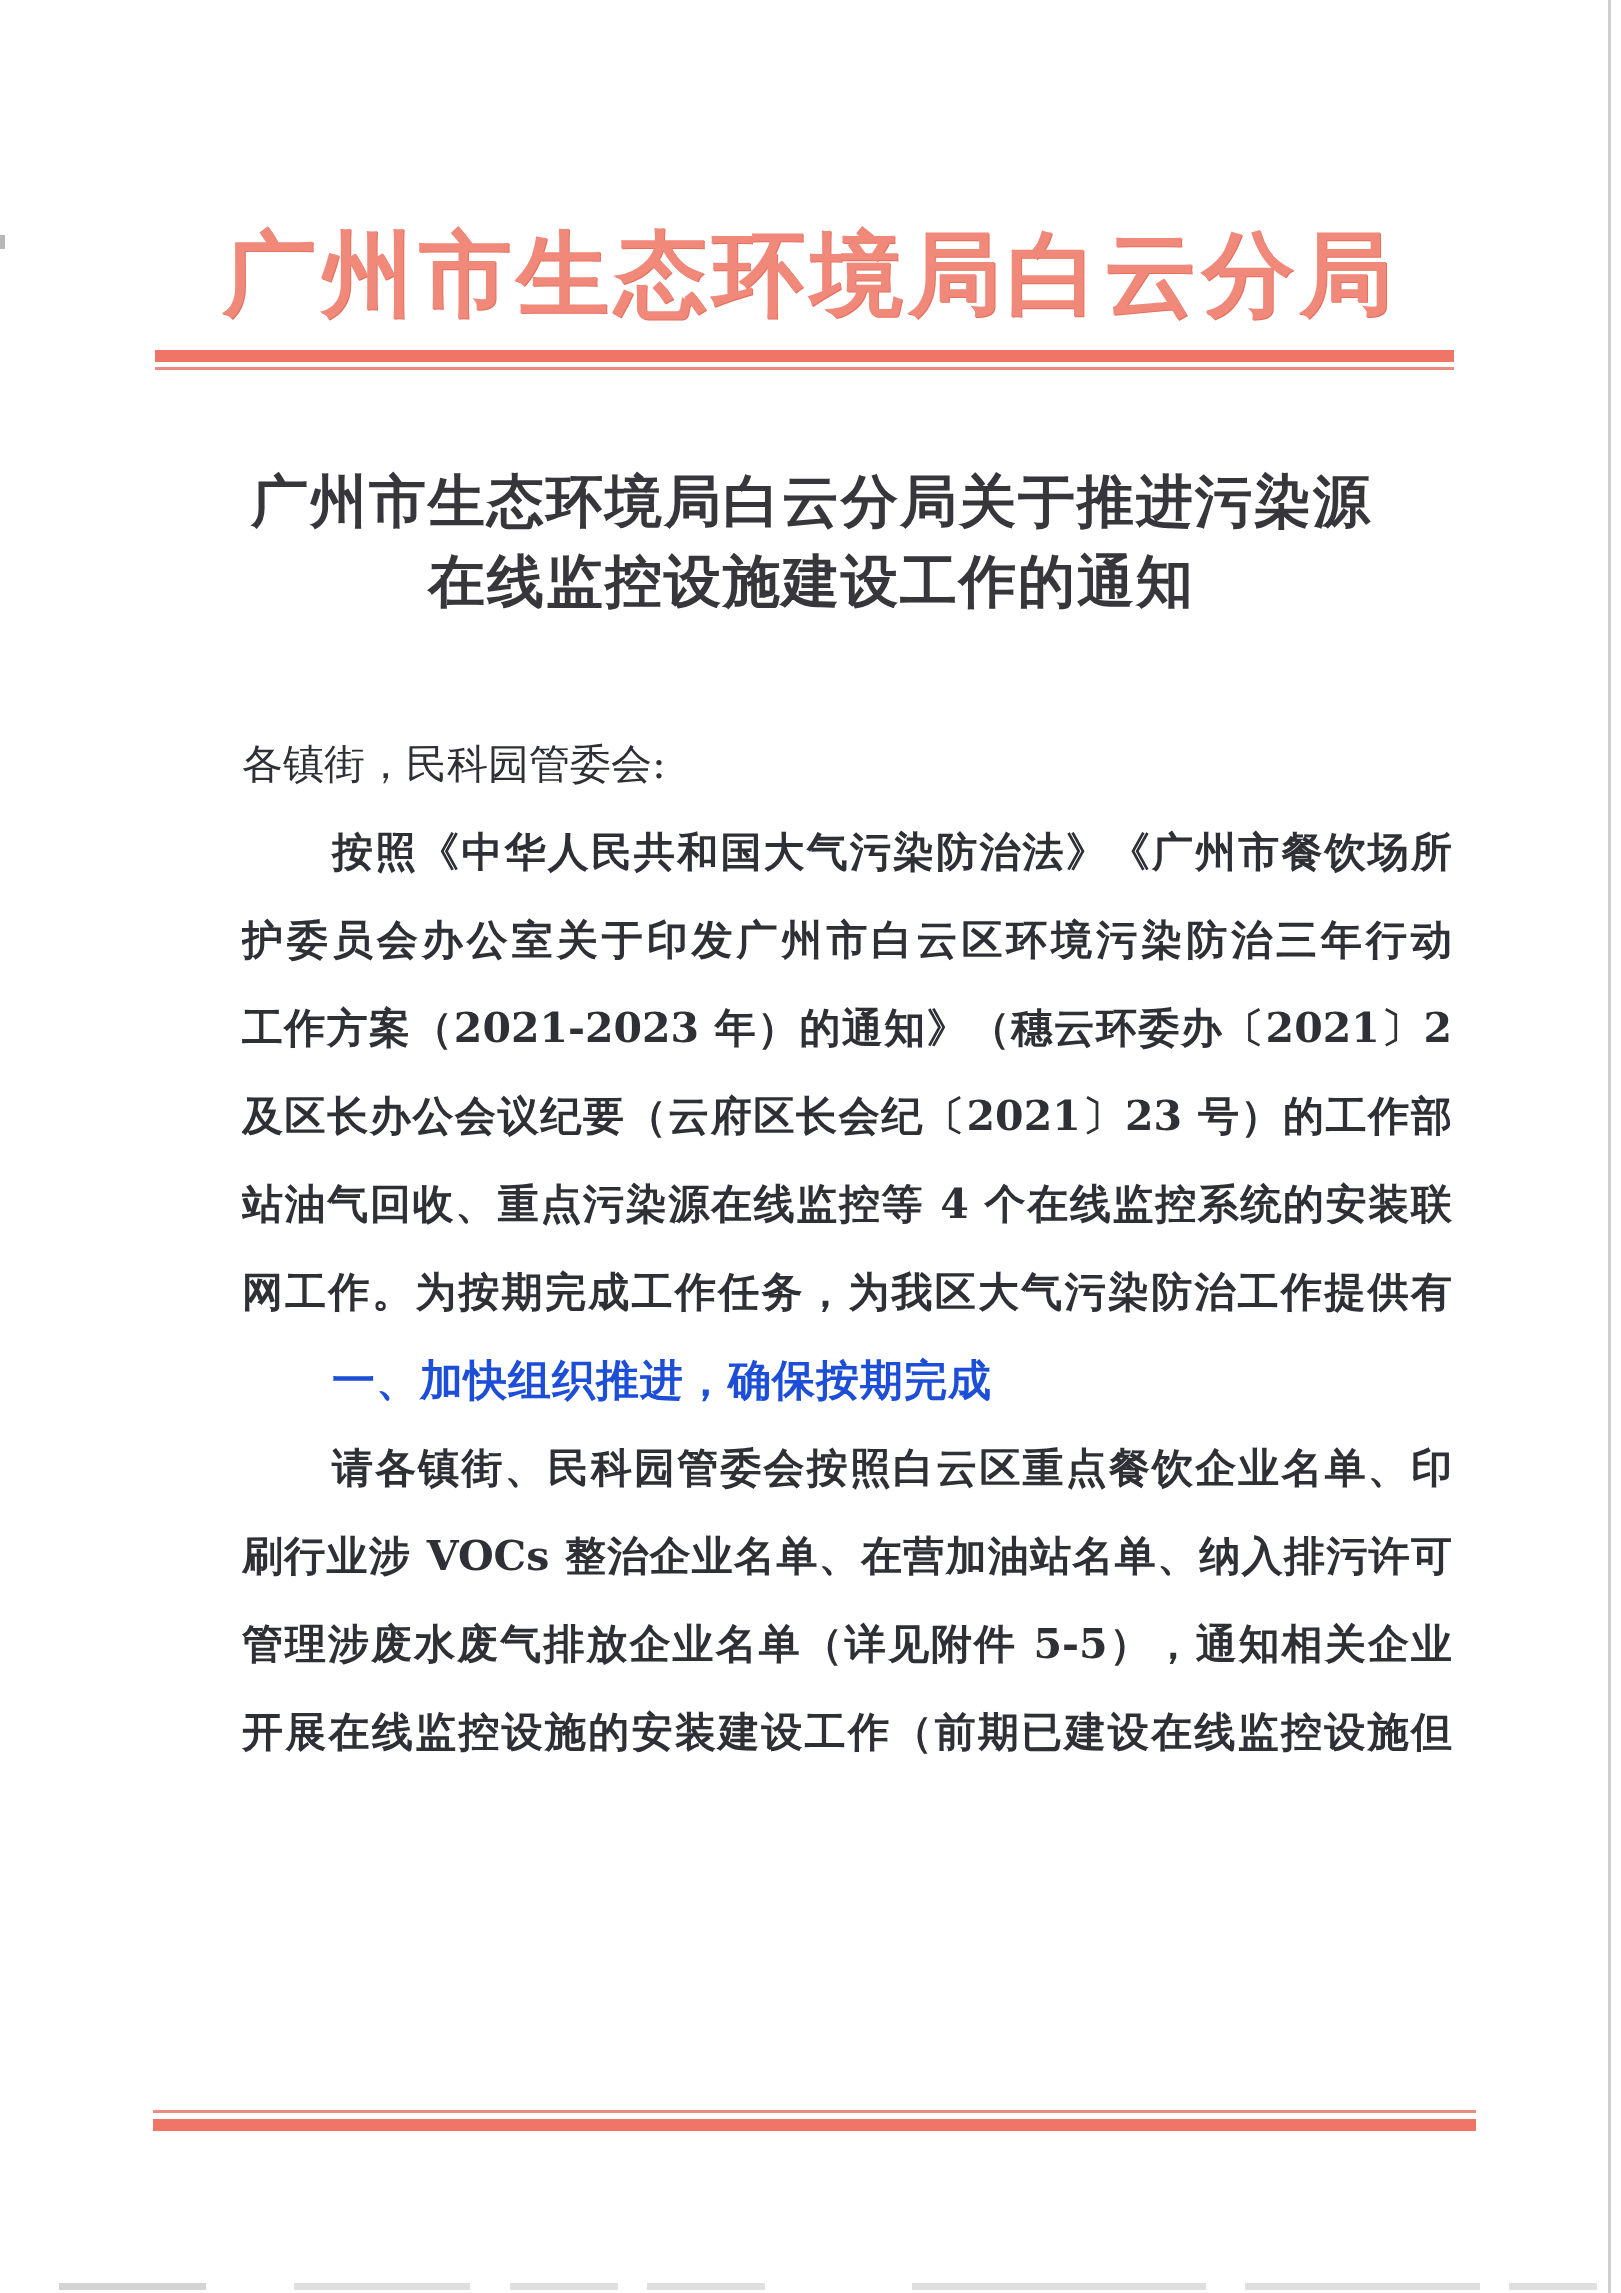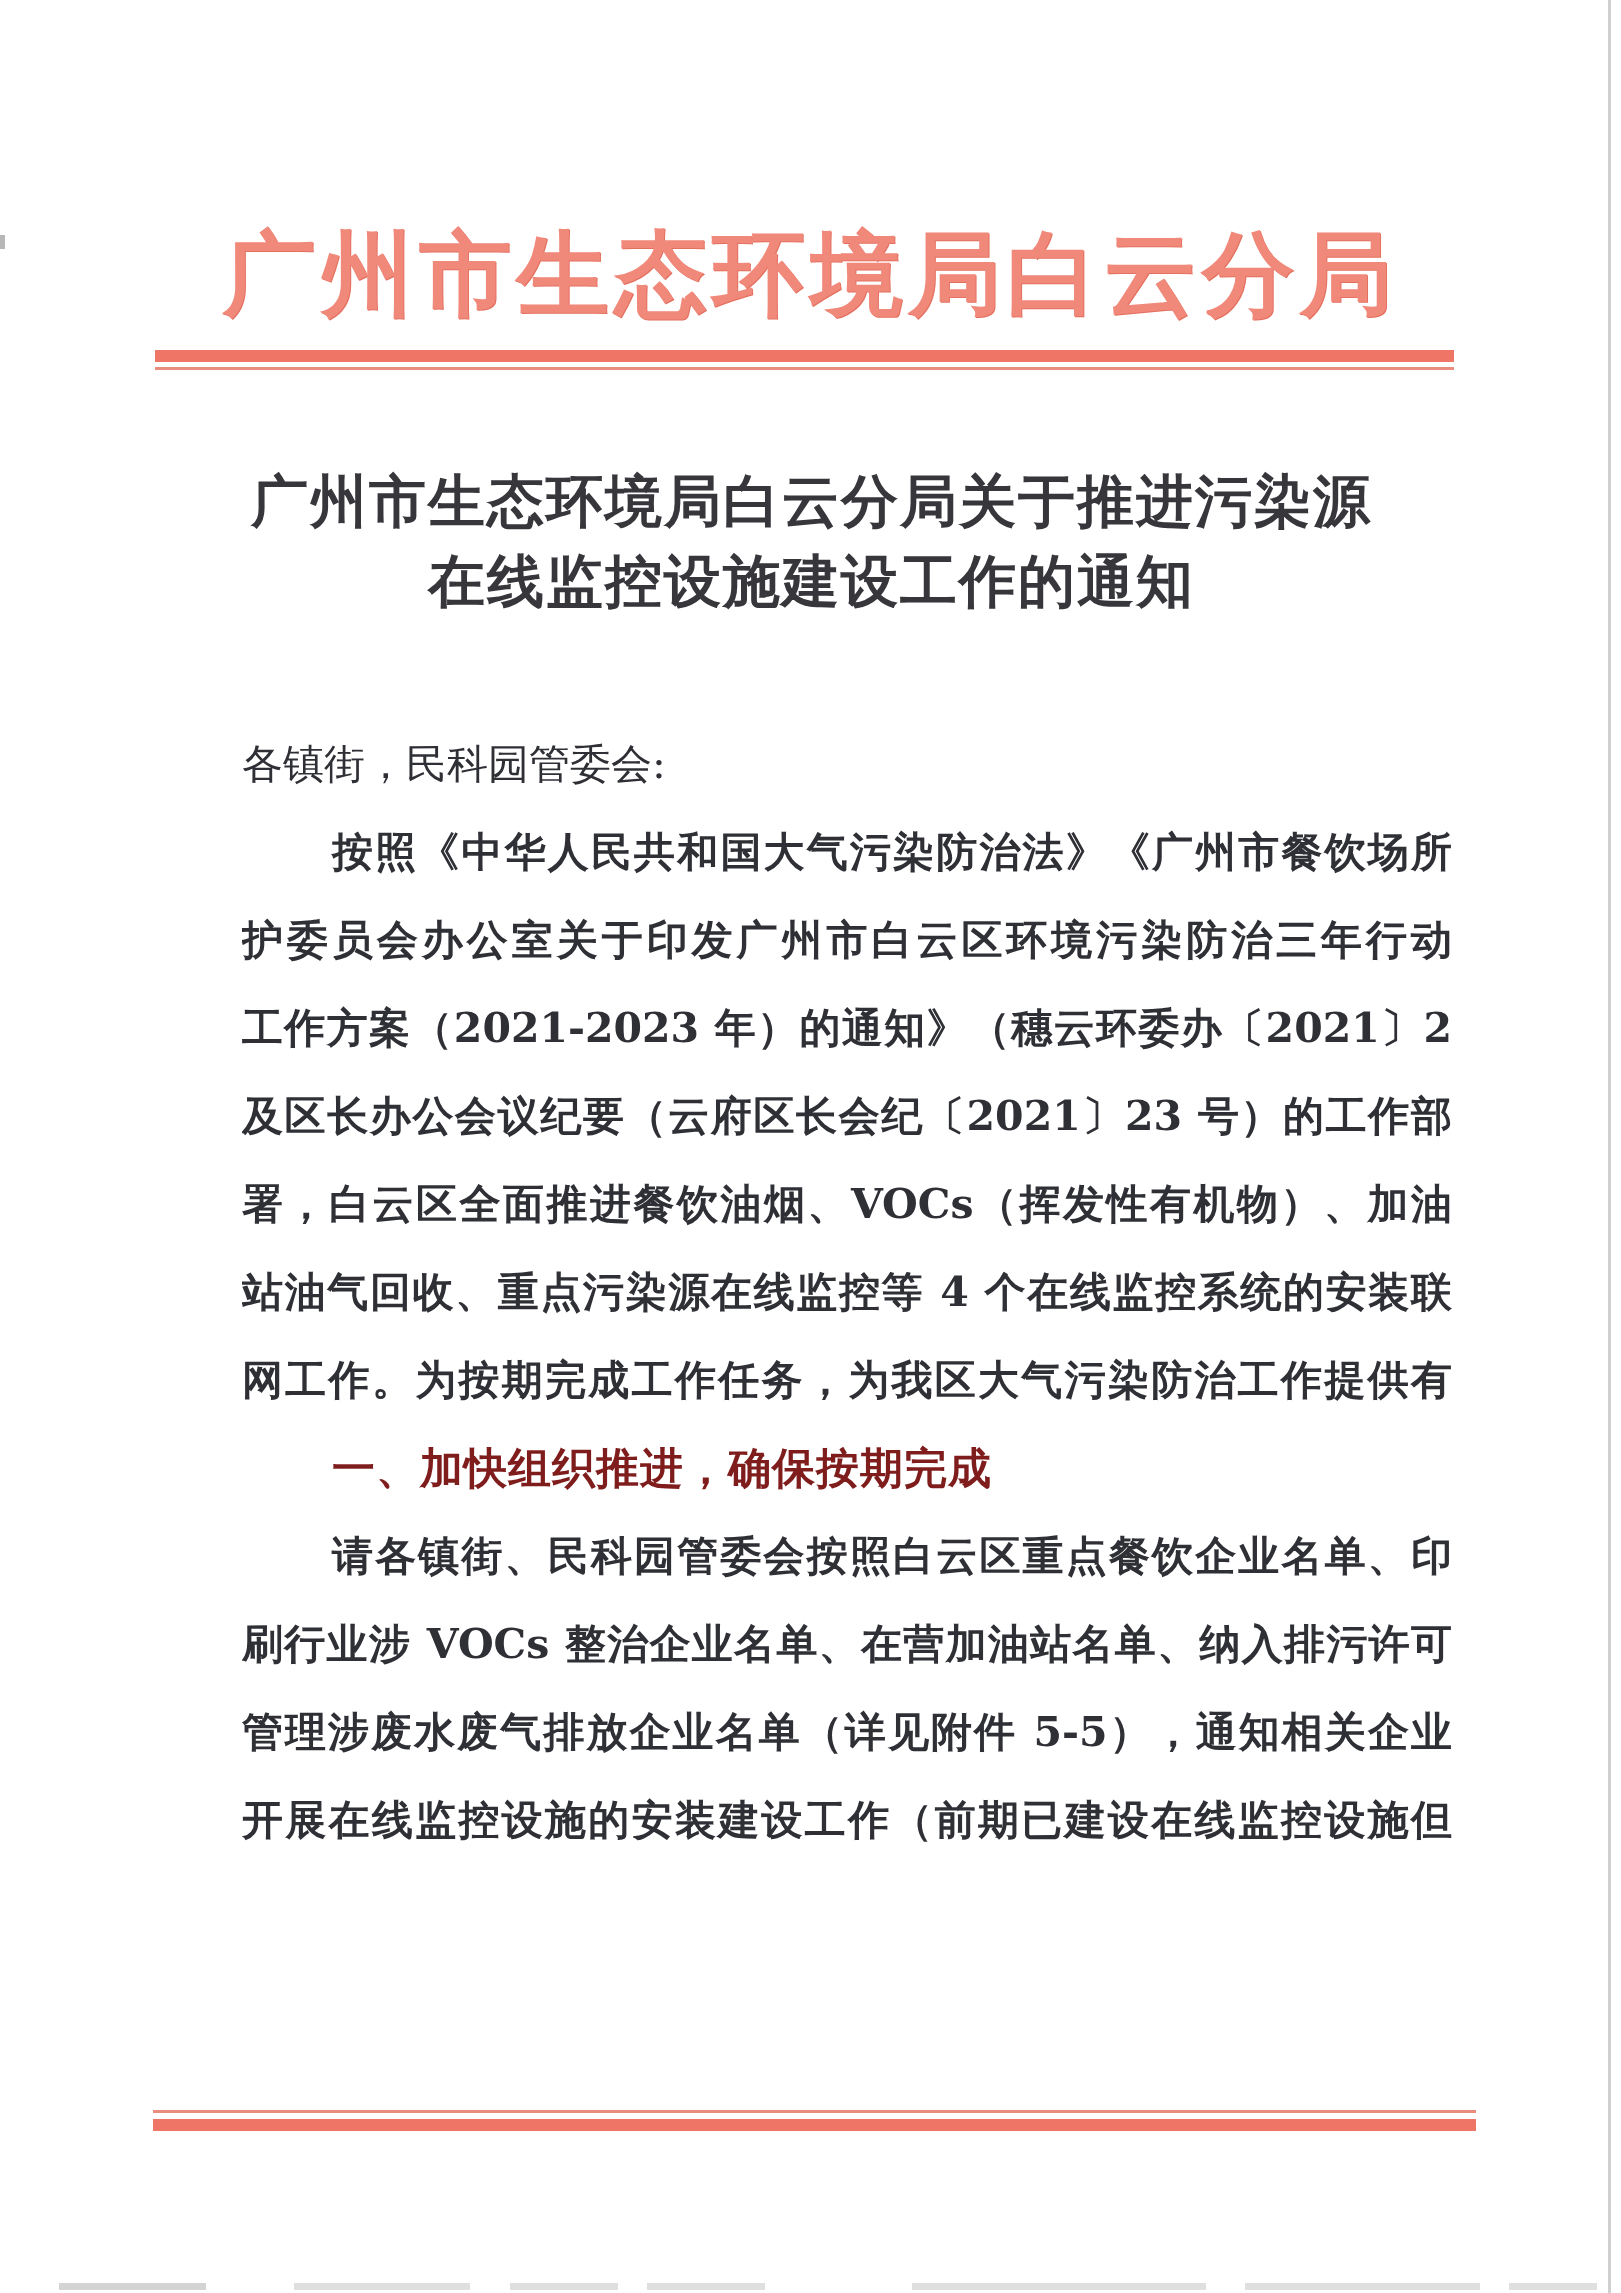--- a/index.html
+++ b/index.html
@@ -69,21 +69,21 @@
     overflow: hidden;
     box-sizing: border-box;
     width: 100%;
   }
   .indent { padding-left: 90px; }
   .just   { text-align: justify; text-align-last: justify; font-weight: bold; }
   .heading {
     font-family: "DejaVu Sans", "Liberation Sans", sans-serif;
     font-weight: bold;
     font-size: 43px;
-    color: #7f1d1d;
+    color: #1d4ed8;
     letter-spacing: 1px;
   }
 
   
   .scan-edge {
     position: absolute;
     top: 0;
     left: 1608px;
     width: 2.9px;
     height: 2294px;
@@ -125,21 +125,20 @@
     <div>在线监控设施建设工作的通知</div>
   </div>
 
   <div class="body-block">
     <div class="line">各镇街，民科园管委会:</div>
 
     <div class="line indent just">按照《中华人民共和国大气污染防治法》《广州市餐饮场所</div>
     <div class="line just">护委员会办公室关于印发广州市白云区环境污染防治三年行动</div>
     <div class="line just">工作方案（2021-2023 年）的通知》（穗云环委办〔2021〕2 号）</div>
     <div class="line just">及区长办公会议纪要（云府区长会纪〔2021〕23 号）的工作部</div>
-    <div class="line just">署，白云区全面推进餐饮油烟、VOCs（挥发性有机物）、加油</div>
     <div class="line just">站油气回收、重点污染源在线监控等 4 个在线监控系统的安装联</div>
     <div class="line just">网工作。为按期完成工作任务，为我区大气污染防治工作提供有</div>
 
     <div class="line indent heading">一、加快组织推进，确保按期完成</div>
 
     <div class="line indent just">请各镇街、民科园管委会按照白云区重点餐饮企业名单、印</div>
     <div class="line just">刷行业涉 VOCs 整治企业名单、在营加油站名单、纳入排污许可</div>
     <div class="line just">管理涉废水废气排放企业名单（详见附件 5-5），通知相关企业</div>
     <div class="line just">开展在线监控设施的安装建设工作（前期已建设在线监控设施但</div>
   </div>

